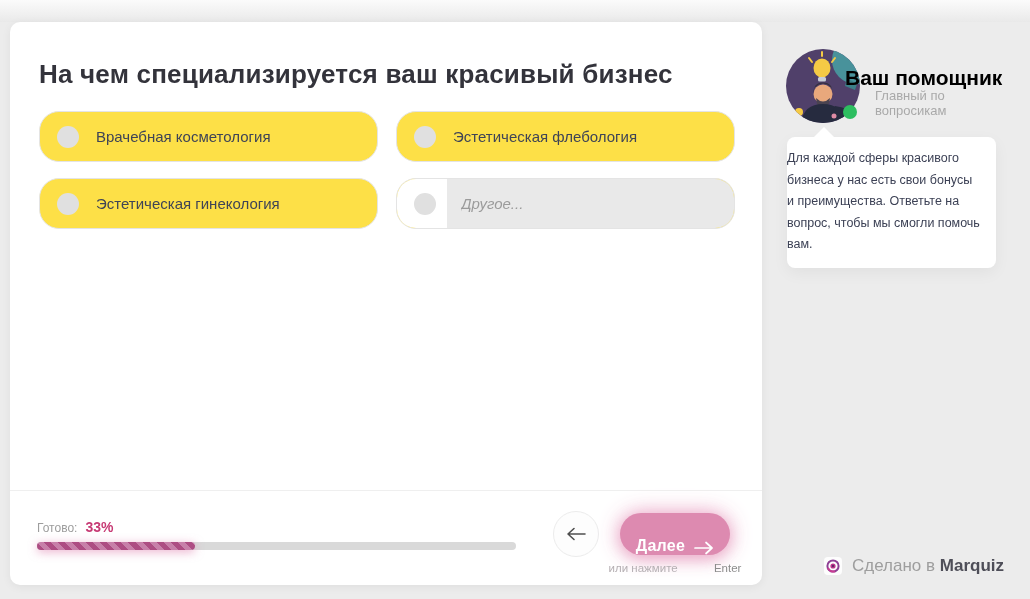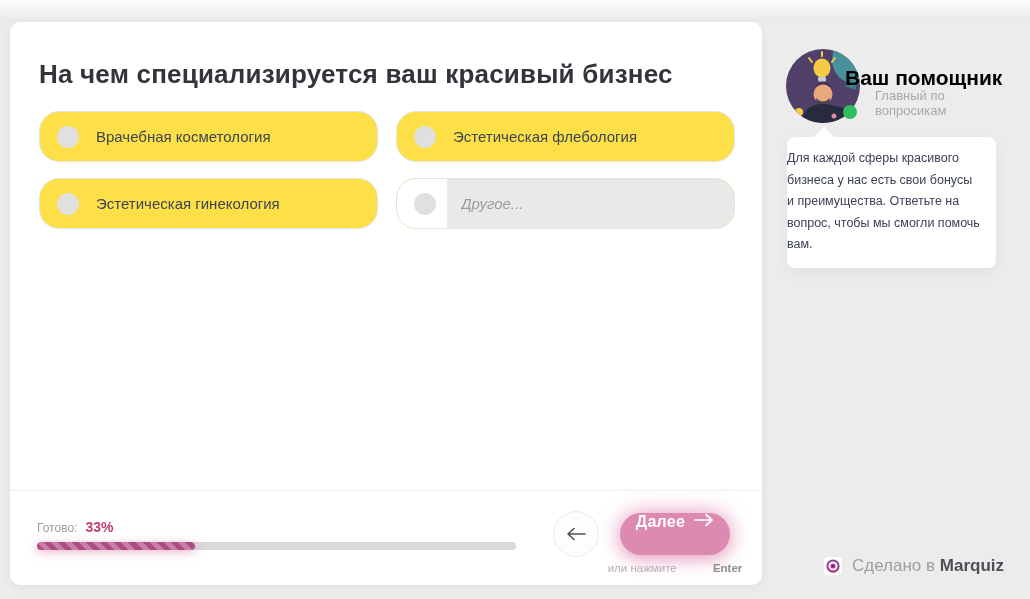--- a/index.html
+++ b/index.html
@@ -81,29 +81,29 @@
     width:46px; height:46px; border-radius:50%;
     background:#fdfdfd; border:1px solid #ececec;
     display:flex; align-items:center; justify-content:center; cursor:pointer;
   }
   .next-btn{
     position:absolute; left:610px; top:22px;
     width:110px; height:42px; border:none; border-radius:21px;
     background:#dd8ab0; color:#ffffff;
     font-family:"Liberation Sans",sans-serif;
     font-size:16px; font-weight:700; letter-spacing:.3px;
-    display:flex; align-items:flex-start; justify-content:center; gap:9px;
+    display:flex; align-items:flex-end; justify-content:center; gap:9px;
     cursor:pointer;
     box-shadow:0 0 22px rgba(233,155,192,.9), 0 4px 14px rgba(221,138,176,.45);
   }
   .enter-hint{
     position:absolute; left:595px; top:71px; width:140px;
     text-align:center; font-size:11.5px; color:#b5afb3;
   }
-  .enter-key{ color:#8c8c8c; font-weight:700;margin-left:33px; }
+  .enter-key{ color:#8c8c8c; font-weight:400;margin-left:33px; }
   
   .avatar{
     position:absolute; left:785px; top:48px; width:76px; height:76px;
   }
   .assistant-name{
     position:absolute; left:845px; top:66px;
     font-size:21px; font-weight:600; color:#000000;
   }
   .assistant-role{
     position:absolute; left:875px; top:88px; width:86px;

